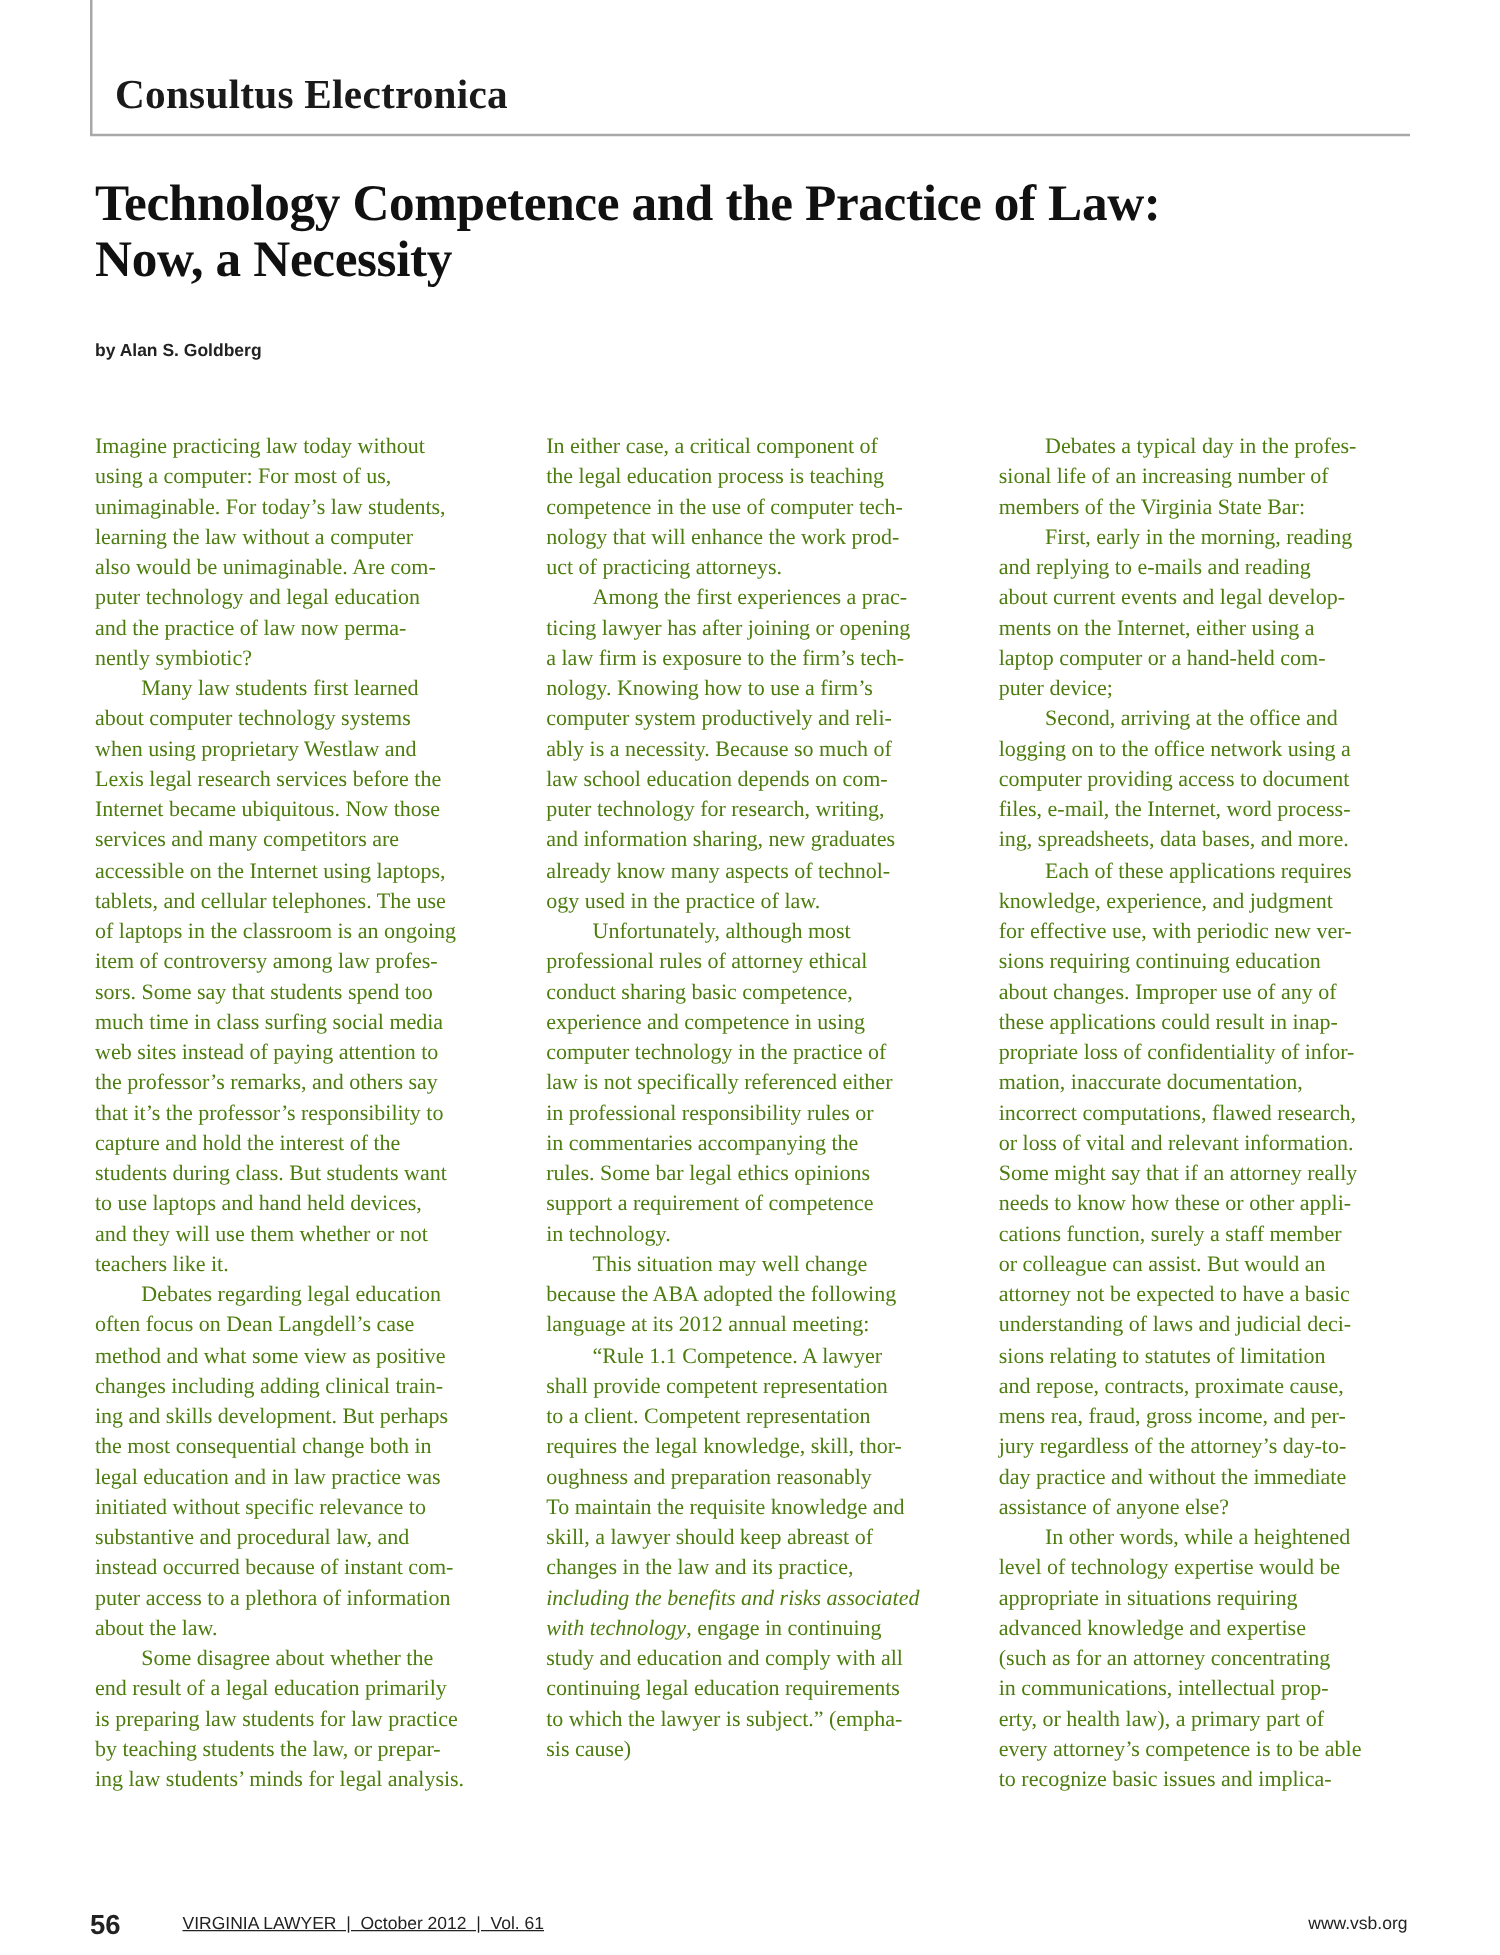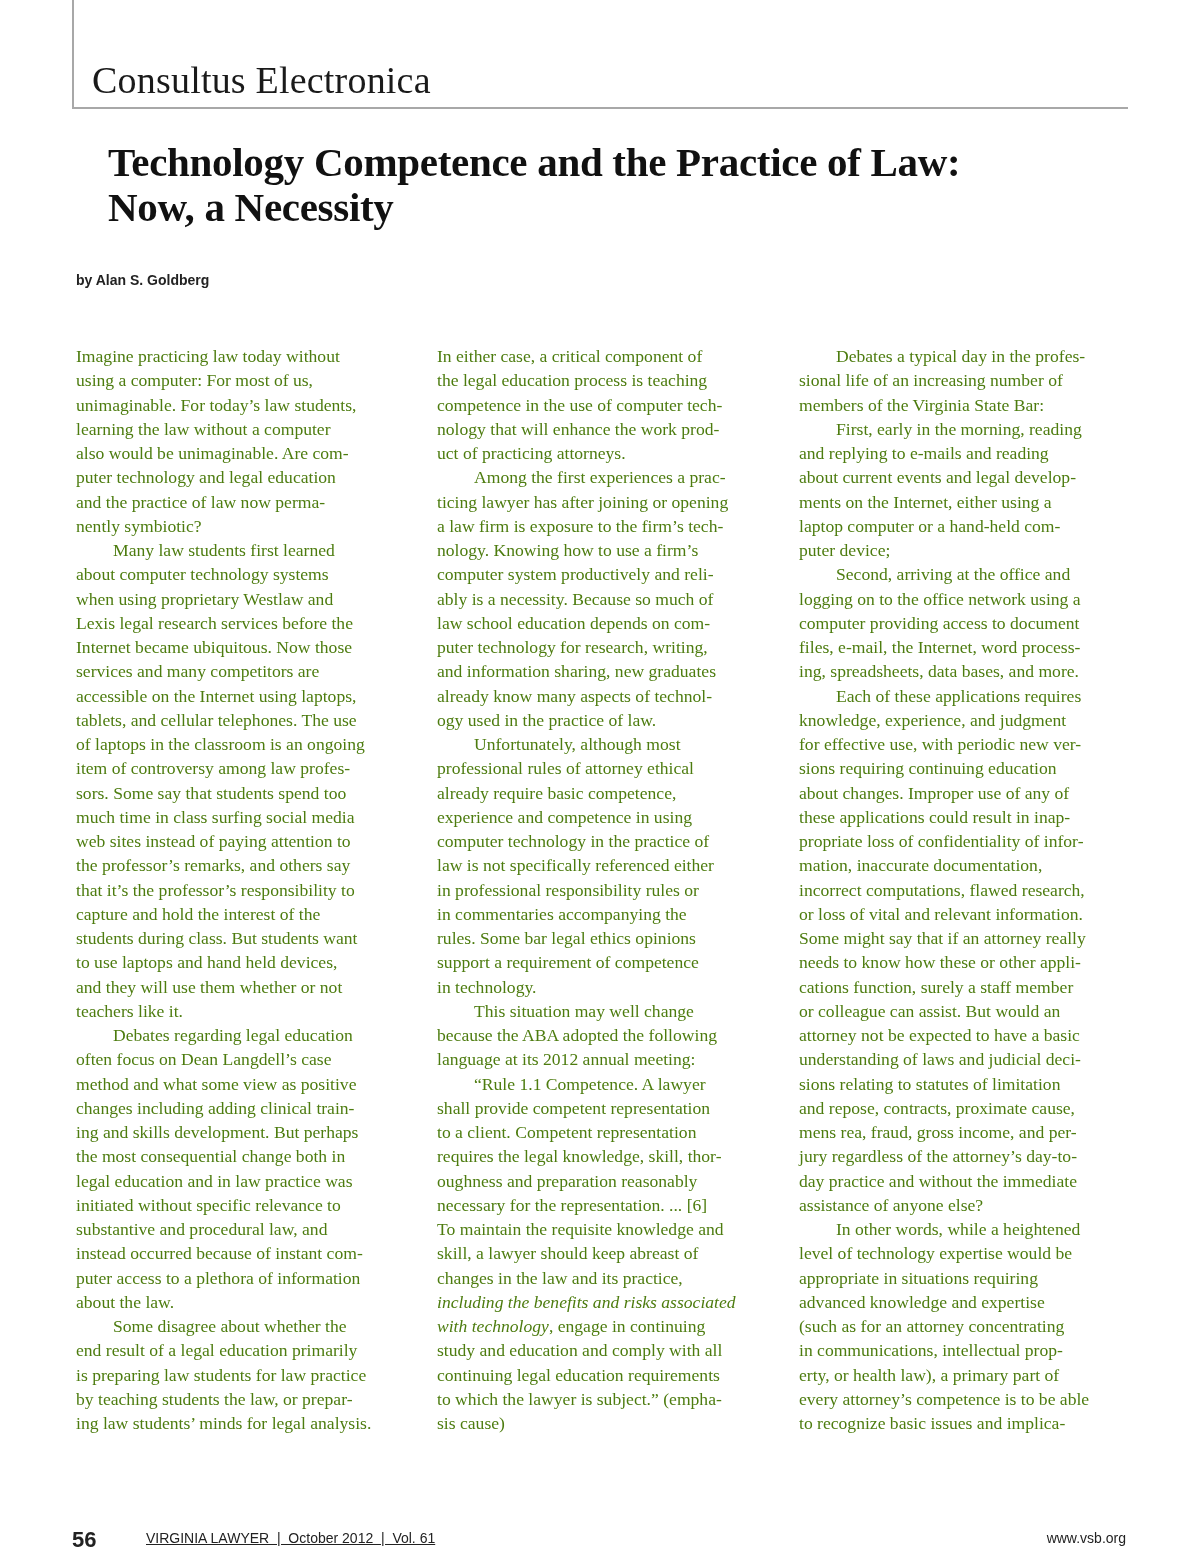--- a/index.html
+++ b/index.html
@@ -1,21 +1,21 @@
 <!DOCTYPE html>
 <html><head>
 <meta charset="utf-8">
 <style>
   html, body { margin: 0; padding: 0; background: #ffffff; }
   body { width: 1200px; height: 1564px; position: relative; overflow: hidden; color: #231f20; }
   .vrule { position: absolute; left: 72px; top: 0; width: 2px; height: 108px; background: #a8a8a8; }
   .hrule { position: absolute; left: 72px; top: 107px; width: 1056px; height: 2px; background: #a8a8a8; }
-  .section-title { position: absolute; left: 92px; top: 58px; font-family: "Liberation Serif", serif; font-size: 38px; color: #1a1a1a; letter-spacing: 0.2px; }
+  .section-title { position: absolute; left: 92px; top: 58px; font-family: "Liberation Serif", serif; font-size: 33px; color: #1a1a1a; letter-spacing: 0.2px; font-weight: bold; }
   .title { position: absolute; left: 76px; top: 140px; font-family: "Liberation Serif", serif; font-weight: bold; font-size: 41px; line-height: 45px; color: #111; letter-spacing: -0.3px; }
-  .title div { white-space: nowrap; margin-left: 32px; }
+  .title div { white-space: nowrap; }
   .byline { position: absolute; left: 76px; top: 272px; font-family: "Liberation Sans", sans-serif; font-weight: bold; font-size: 14px; color: #222; }
   .col { position: absolute; top: 344px; font-family: "Liberation Serif", serif; font-size: 17.6px; line-height: 24.25px; color: #4d7c0f; }
   .col1 { left: 76px; width: 330px; }
   .col2 { left: 437px; width: 330px; }
   .col3 { left: 799px; width: 330px; }
   .line { white-space: nowrap; }
   .line.indent { text-indent: 37px; }
   .line i { font-style: italic; }
   .footer { position: absolute; top: 1530px; font-family: "Liberation Sans", sans-serif; font-size: 14px; color: #222; }
   .page-num { left: 72px; font-weight: bold; font-size: 22px; top: 1527px; }
@@ -95,38 +95,37 @@
     <div class="line">nology. Knowing how to use a firm’s</div>
     <div class="line">computer system productively and reli-</div>
     <div class="line">ably is a necessity. Because so much of</div>
     <div class="line">law school education depends on com-</div>
     <div class="line">puter technology for research, writing,</div>
     <div class="line">and information sharing, new graduates</div>
     <div class="line">already know many aspects of technol-</div>
     <div class="line">ogy used in the practice of law.</div>
     <div class="line indent">Unfortunately, although most</div>
     <div class="line">professional rules of attorney ethical</div>
-    <div class="line">already require basic competence,</div>
+    <div class="line">conduct sharing basic competence,</div>
     <div class="line">experience and competence in using</div>
     <div class="line">computer technology in the practice of</div>
     <div class="line">law is not specifically referenced either</div>
     <div class="line">in professional responsibility rules or</div>
     <div class="line">in commentaries accompanying the</div>
     <div class="line">rules. Some bar legal ethics opinions</div>
     <div class="line">support a requirement of competence</div>
     <div class="line">in technology.</div>
     <div class="line indent">This situation may well change</div>
     <div class="line">because the ABA adopted the following</div>
     <div class="line">language at its 2012 annual meeting:</div>
     <div class="line indent">“Rule 1.1 Competence. A lawyer</div>
     <div class="line">shall provide competent representation</div>
     <div class="line">to a client. Competent representation</div>
     <div class="line">requires the legal knowledge, skill, thor-</div>
     <div class="line">oughness and preparation reasonably</div>
-    <div class="line">necessary for the representation. ... [6]</div>
     <div class="line">To maintain the requisite knowledge and</div>
     <div class="line">skill, a lawyer should keep abreast of</div>
     <div class="line">changes in the law and its practice,</div>
     <div class="line"><i>including the benefits and risks associated</i></div>
     <div class="line"><i>with technology</i>, engage in continuing</div>
     <div class="line">study and education and comply with all</div>
     <div class="line">continuing legal education requirements</div>
     <div class="line">to which the lawyer is subject.” (empha-</div>
     <div class="line">sis cause)</div>
   </div>

